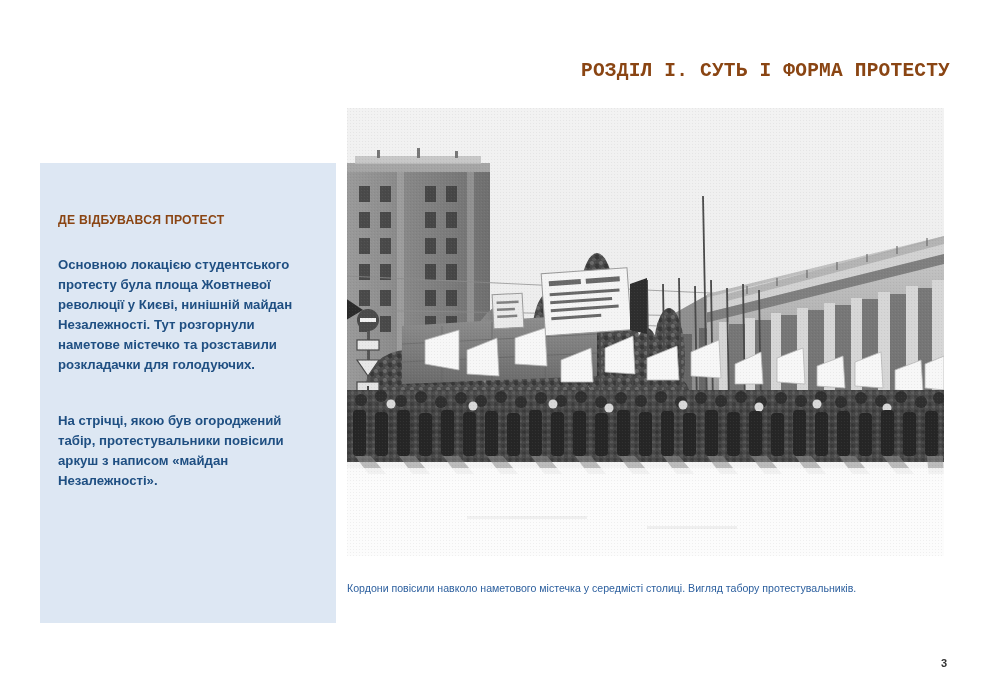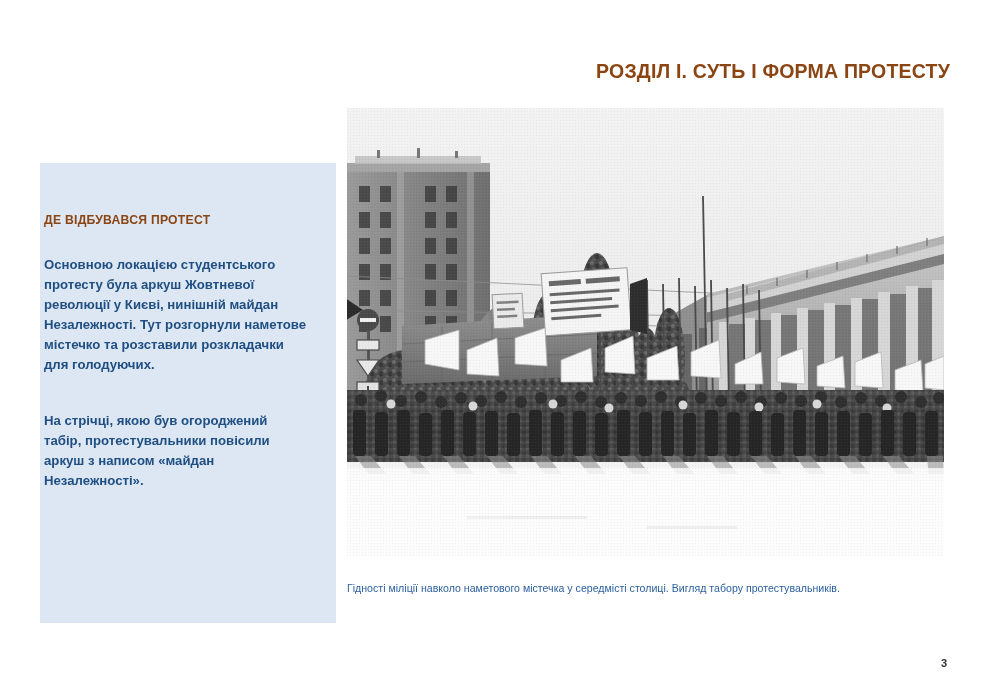--- a/index.html
+++ b/index.html
@@ -19,33 +19,34 @@
   .slide-heading {
     position: absolute;
     right: 44px;
     top: 60px;
     font-size: 19.5px;
     font-weight: bold;
     color: #8a4513;
     letter-spacing: 0.2px;
     white-space: nowrap;
     text-align: right;
+    font-family: Liberation Mono, monospace;
   }
 
   
   .side-panel {
     position: absolute;
     left: 40px;
     top: 163px;
     width: 296px;
     height: 460px;
     background: #dde7f3;
   }
   .side-panel-inner {
-    padding: 50px 28px 0 4px;
+    padding: 50px 28px 0 18px;
   }
   .panel-kicker {
     font-size: 12.2px;
     font-weight: bold;
     color: #8a4513;
     letter-spacing: 0.25px;
     margin: 0 0 26px 0;
     line-height: 1.3;
   }
   .panel-para {
@@ -92,21 +93,21 @@
   }
 </style>
 </head>
 <body>
 
 <div class="slide-heading">РОЗДІЛ І. СУТЬ І ФОРМА ПРОТЕСТУ</div>
 
 <div class="side-panel">
   <div class="side-panel-inner">
     <div class="panel-kicker">ДЕ ВІДБУВАВСЯ ПРОТЕСТ</div>
-    <p class="panel-para">Основною локацією студентського протесту була аркуш Жовтневої революції у Києві, нинішній майдан Незалежності. Тут розгорнули наметове містечко та розставили розкладачки для голодуючих.</p>
+    <p class="panel-para">Основною локацією студентського протесту була площа Жовтневої революції у Києві, нинішній майдан Незалежності. Тут розгорнули наметове містечко та розставили розкладачки для голодуючих.</p>
     <p class="panel-para">На стрічці, якою був огороджений табір, протестувальники повісили аркуш з написом «майдан Незалежності».</p>
   </div>
 </div>
 
 <div class="photo-wrap">
   <svg width="597" height="448" viewBox="0 0 597 448">
     <defs>
       <linearGradient id="skyGrad" x1="0" y1="0" x2="0" y2="1">
         <stop offset="0%" stop-color="#f2f2f2"></stop>
         <stop offset="55%" stop-color="#ececec"></stop>
@@ -478,16 +479,16 @@
         <rect x="120" y="408" width="120" height="3"></rect>
         <rect x="300" y="418" width="90" height="3"></rect>
       </g>
 
       <rect x="0" y="0" width="597" height="448" fill="url(#grain)"></rect>
     </g>
   </svg>
 </div>
 
 <div class="photo-caption">
-  <span class="cap-line">Гідності міліції навколо наметового містечка у середмісті столиці. Вигляд табору протестувальників.</span>
+  <span class="cap-line">Кордони повісили навколо наметового містечка у середмісті столиці. Вигляд табору протестувальників.</span>
 </div>
 
 <div class="page-number">3</div>
 
 </body></html>

